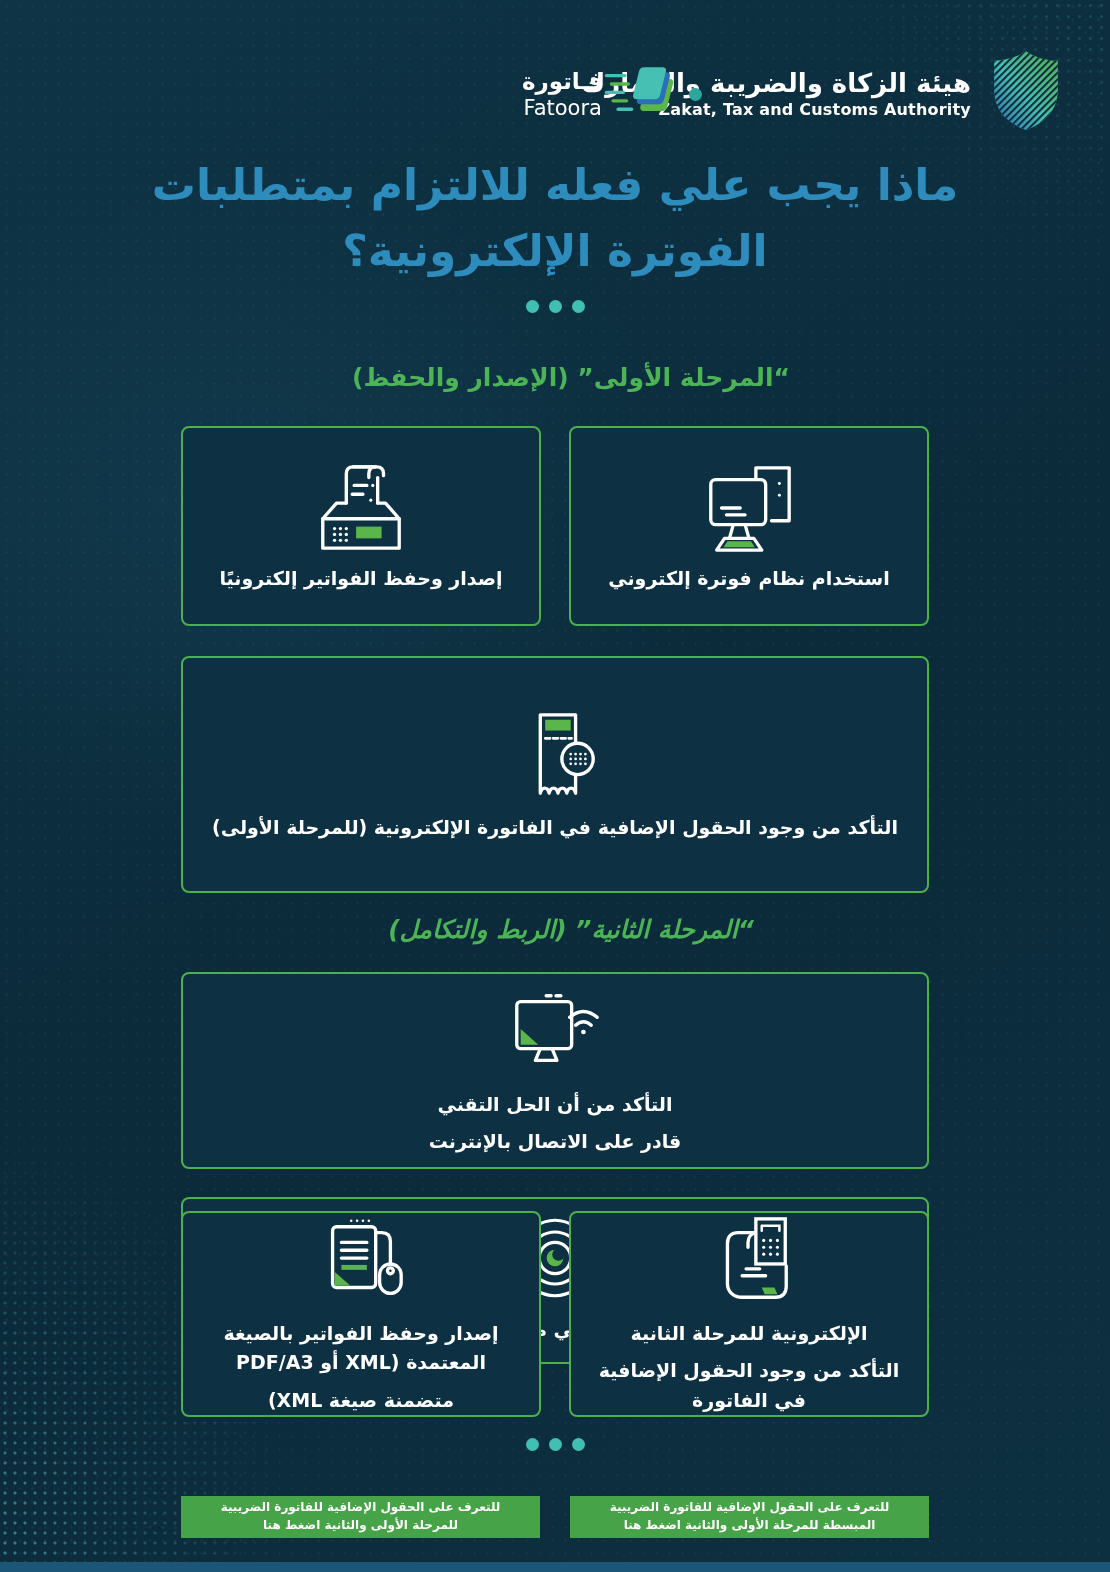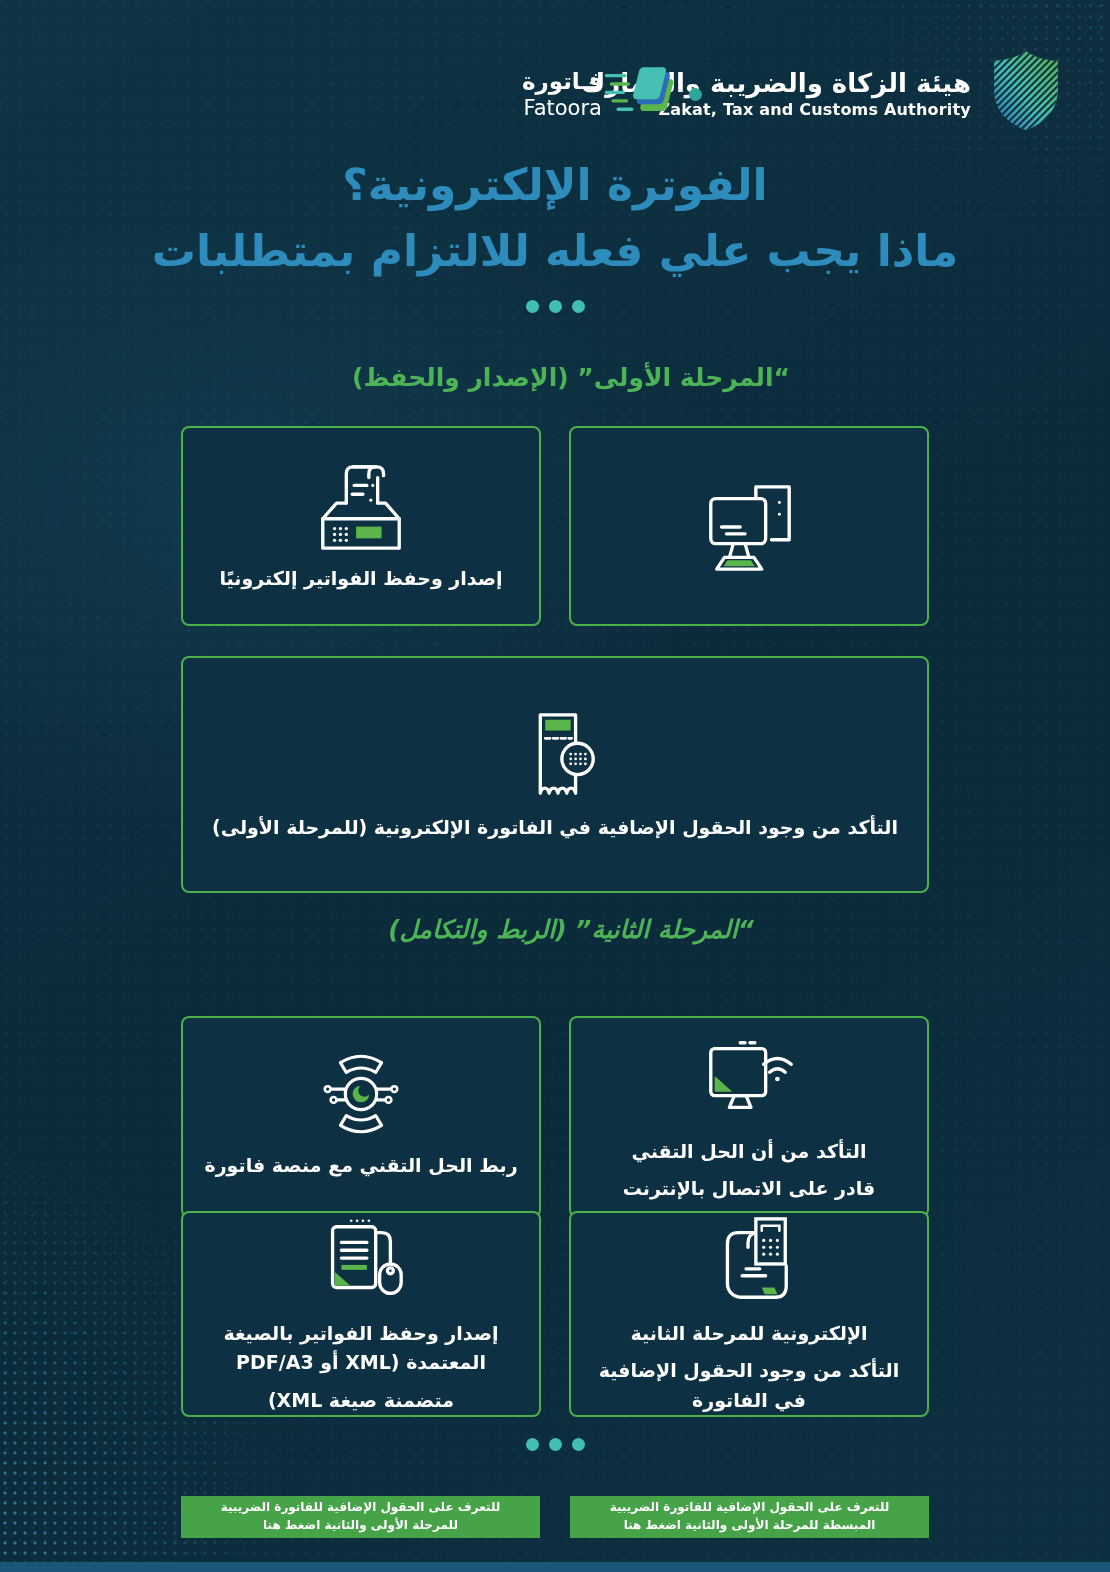--- a/index.html
+++ b/index.html
@@ -42,21 +42,21 @@
   .dots-row .dot{width:13px;height:13px;border-radius:50%;background:#41bfb2;}
   .dots-1{top:300px;} .dots-2{top:1438px;}
   .section-heading{position:absolute;left:16px;width:100%;text-align:center;direction:rtl;
     color:#4cb456;font-size:25px;font-weight:bold;}
   .heading-1{top:363px;} .heading-2{top:915px;font-style:italic;}
 
   
   .cards{position:absolute;left:181px;width:748px;display:flex;gap:28px;}
   .row-1{top:426px;height:200px;}
   .row-wide{top:656px;height:237px;}
-  .row-2{top:1016px;height:202px;}
+  .row-2{top:972px;height:202px;flex-direction:column;}
   .row-3{top:1211px;height:206px;}
   .card{flex:1;border:2px solid #4cb04c;border-radius:8px;background:#0d3142;
     display:flex;flex-direction:column;align-items:center;justify-content:center;
     padding:10px 18px;box-sizing:border-box;gap:8px;}
   .card-icon svg{display:block;width:118px;height:98px;}
   .card-label{color:#fff;font-size:19px;font-weight:bold;text-align:center;direction:rtl;line-height:1.55;}
 
   
   .buttons{position:absolute;top:1496px;left:181px;width:748px;display:flex;gap:30px;}
   .green-btn{flex:1;background:#46a348;border:none;color:#fff;cursor:pointer;
@@ -114,22 +114,22 @@
           <rect x="58" y="22" width="32" height="38" rx="5" fill="#5ab54b"></rect>
           <rect x="52" y="14" width="32" height="38" rx="5" fill="#2a6fb8"></rect>
           <rect x="46" y="8" width="32" height="38" rx="5" fill="#46c0b2"></rect>
         </g>
       </svg>
     </span>
     <span class="sep-dot"></span>
   </div>
 
   <div class="main-title">
+    <div>ماذا يجب علي فعله للالتزام  بمتطلبات</div>
     <div>الفوترة الإلكترونية؟</div>
-    <div>ماذا يجب علي فعله للالتزام  بمتطلبات</div>
   </div>
 
   <div class="dots-row dots-1">
     <span class="dot"></span>
     <span class="dot"></span>
     <span class="dot"></span>
   </div>
 
   <div class="section-heading heading-1">“المرحلة الأولى” (الإصدار والحفظ)</div>
 
@@ -144,20 +144,21 @@
           <circle cx="86" cy="38" r="1.5" fill="#fff"></circle>
           <g fill="none" stroke="#fff" stroke-width="3.4" stroke-linecap="round" stroke-linejoin="round">
             <rect x="16" y="22" width="56" height="46" rx="5" fill="#0d3142"></rect>
             <path d="M27 51 h19 M32 58 h19"></path>
             <path d="M39 68 l-4 14 M51 68 l4 14"></path>
             <path d="M30 82 h30 l8 12 H22 Z" fill="#0d3142"></path>
           </g>
           <path d="M33 85 h24 l4 6 H29 Z" fill="#5ab54b"></path>
         </svg>
       </span>
+      <div class="card-label">استخدام نظام فوترة إلكتروني</div>
     </div>
 
     <div class="card">
       <span class="card-icon">
         <svg viewBox="0 0 110 100">
           <g fill="none" stroke="#fff" stroke-width="3.4" stroke-linecap="round" stroke-linejoin="round">
             <path d="M40 46 V16 q0-7 7-7 h23 q-7 0-7 7 v4"></path>
             <path d="M47 9 h24 q7 0 7 7 v2"></path>
             <path d="M72 20 v26"></path>
             <path d="M48 28 h13 M46 37 h11"></path>

